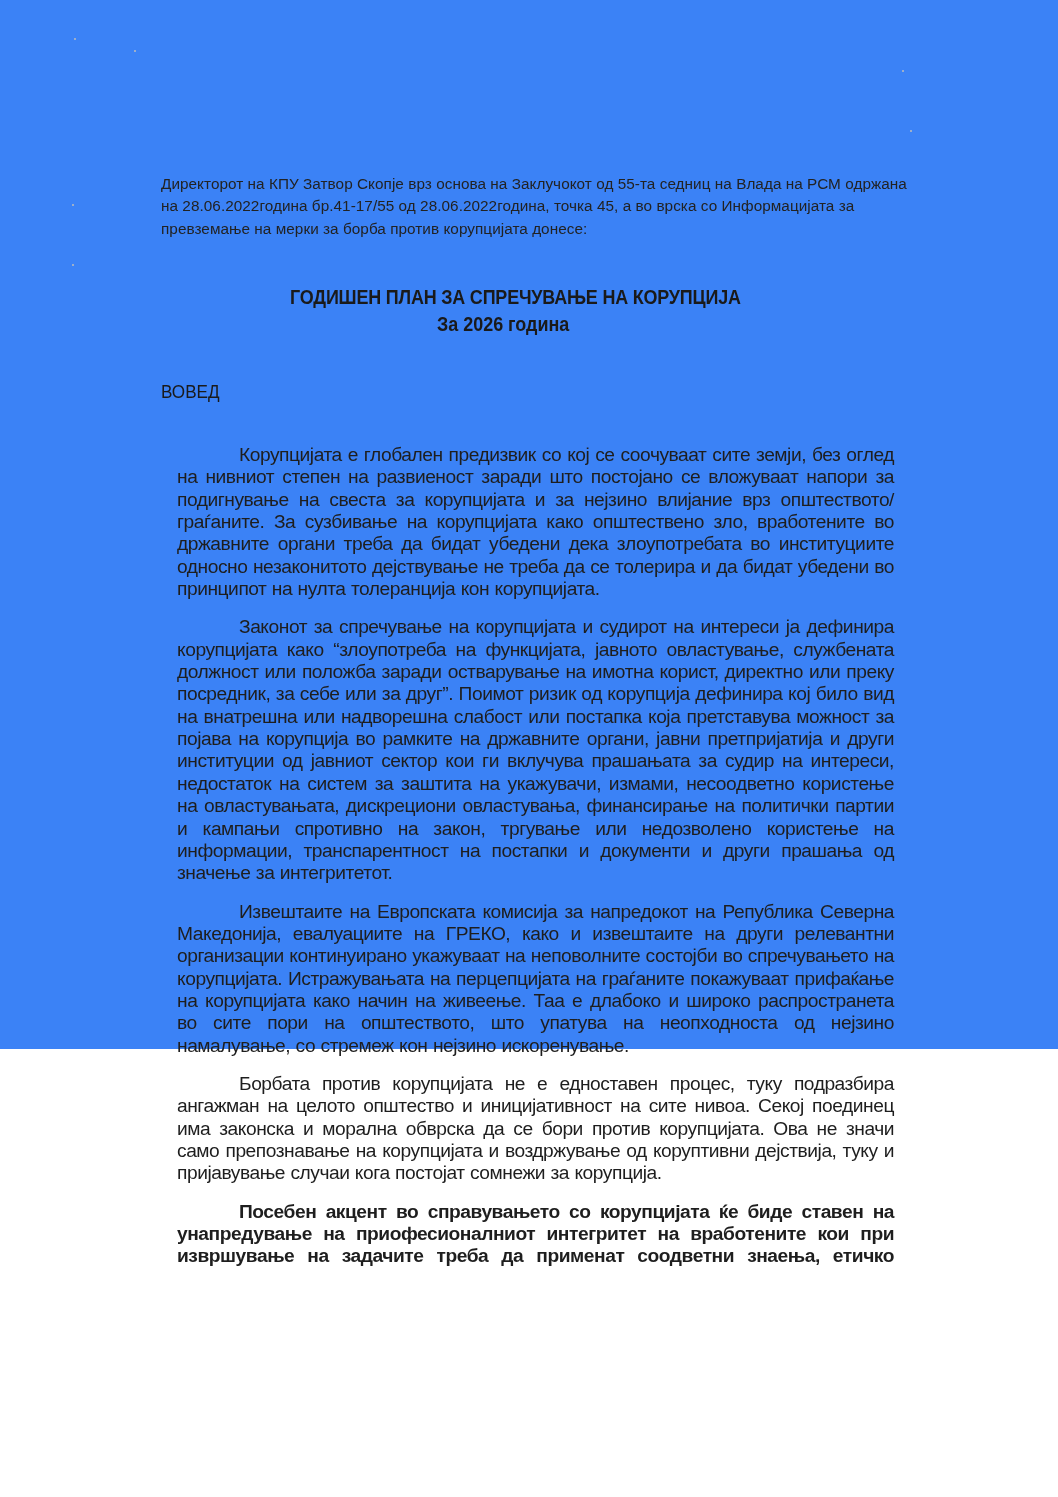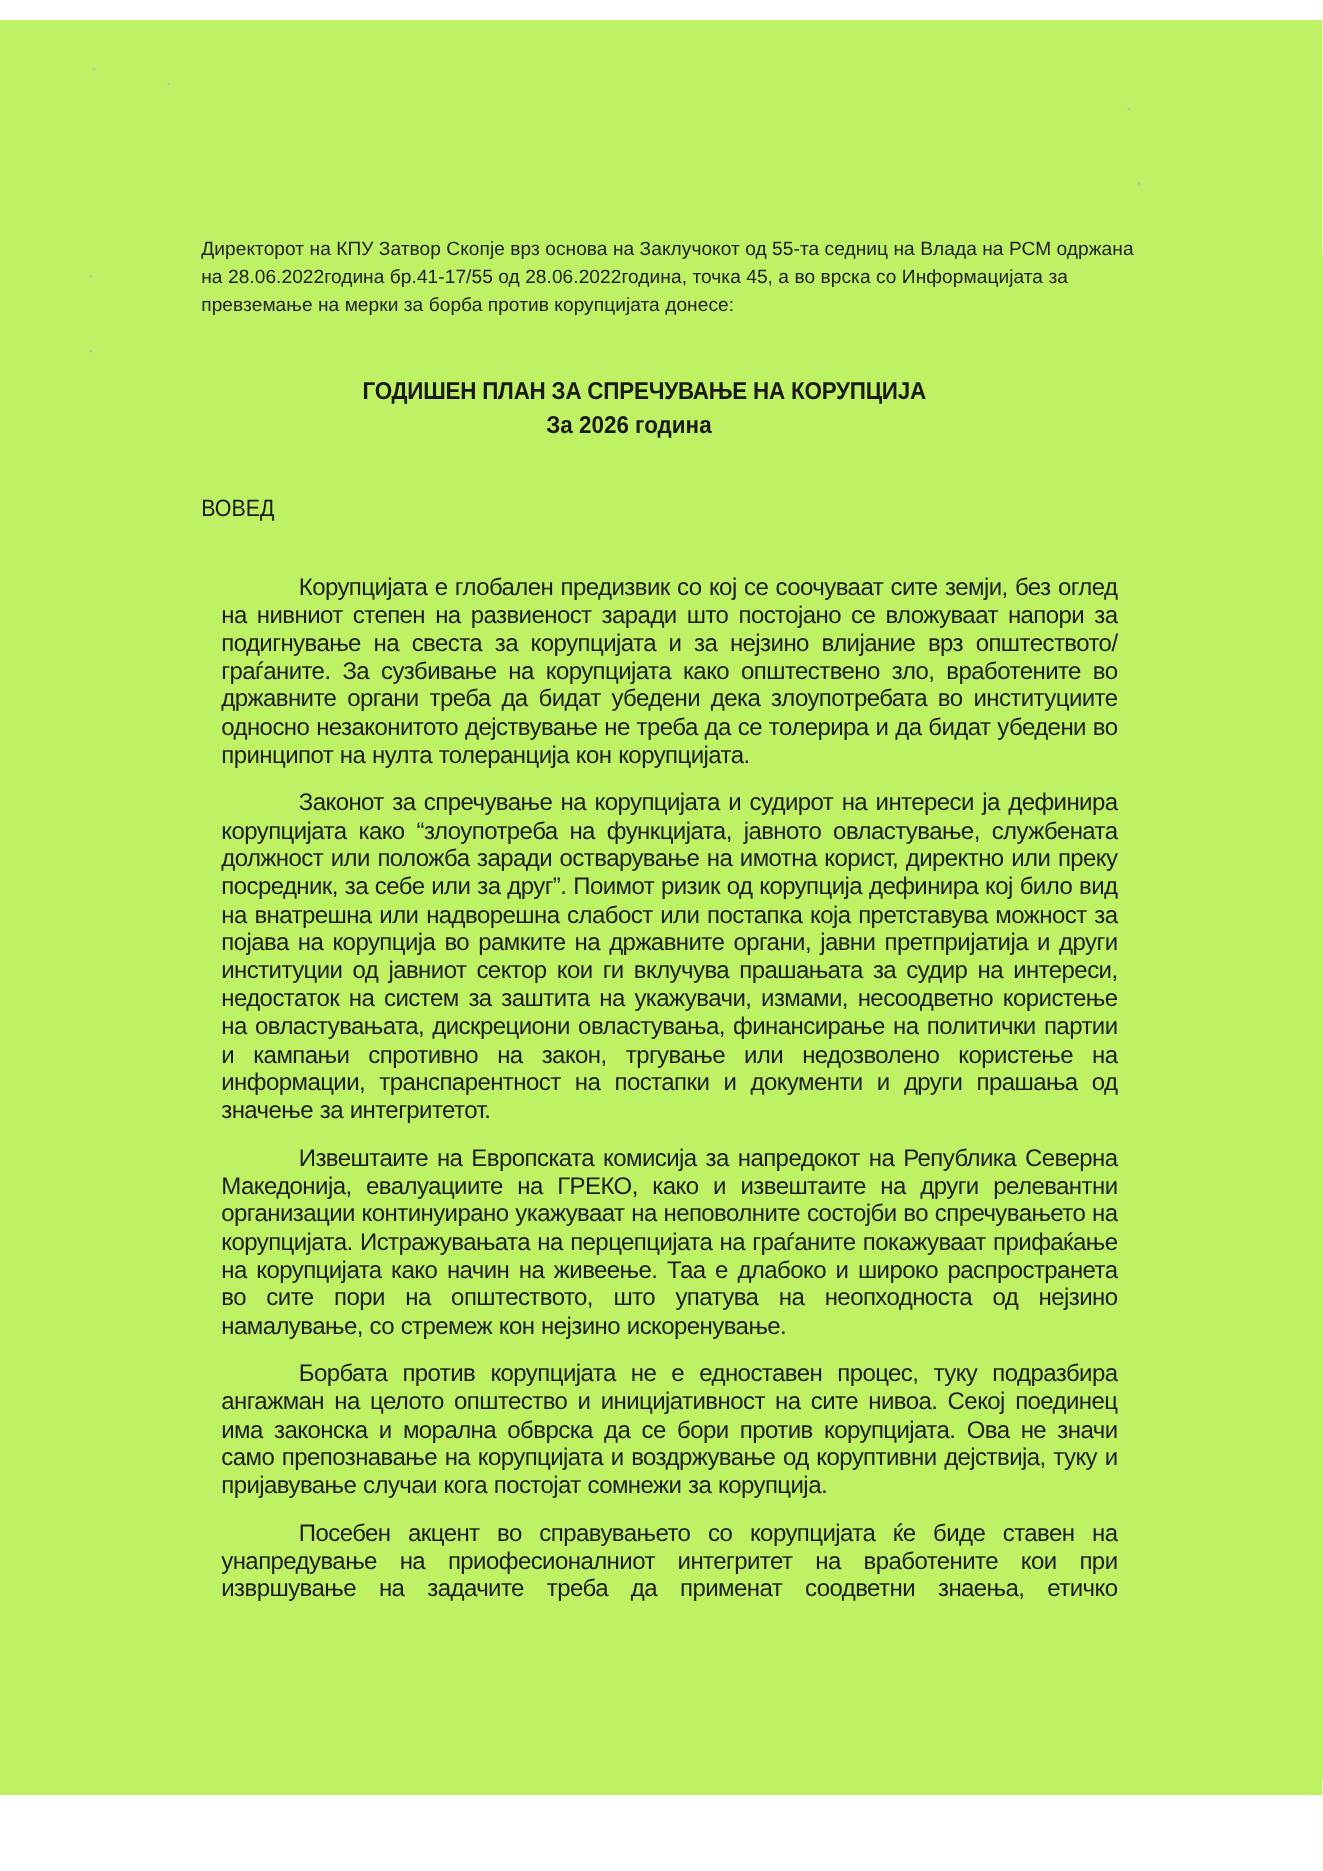--- a/index.html
+++ b/index.html
@@ -10,24 +10,24 @@
     body {
       width: 1058px;
       height: 1497px;
       position: relative;
       overflow: hidden;
       font-family: "Liberation Sans", sans-serif;
       color: #1a1a1a;
     }
     .page {
       position: absolute;
-      left: 0; top: 16px;
+      left: 0; top: 0;
       width: 1058px;
-      height: 1420px;
-      background: #bef264;
+      height: 1049px;
+      background: #3b82f6;
     }
     .speck {
       position: absolute;
       width: 2px; height: 2px;
       background: #bdbdbd;
       border-radius: 1px;
     }
     .intro {
       position: absolute;
       left: 161px;
@@ -116,15 +116,15 @@
     <div class="title-line2">За 2026 година</div>
   </div>
 
   <div class="section-heading">ВОВЕД</div>
 
   <div class="body-text">
     <p>Корупцијата е глобален предизвик со кој се соочуваат сите земји, без оглед на нивниот степен на развиеност заради што постојано се вложуваат напори за подигнување на свеста за корупцијата и за нејзино влијание врз општеството/граѓаните. За сузбивање на корупцијата како општествено зло, вработените во државните органи треба да бидат убедени дека злоупотребата во институциите односно незаконитото дејствување не треба да се толерира и да бидат убедени во принципот на нулта толеранција кон корупцијата.</p>
     <p>Законот за спречување на корупцијата и судирот на интереси ја дефинира корупцијата како “злоупотреба на функцијата, јавното овластување, службената должност или положба заради остварување на имотна корист, директно или преку посредник, за себе или за друг”. Поимот ризик од корупција дефинира кој било вид на внатрешна или надворешна слабост или постапка која претставува можност за појава на корупција во рамките на државните органи, јавни претпријатија и други институции од јавниот сектор кои ги вклучува прашањата за судир на интереси, недостаток на систем за заштита на укажувачи, измами, несоодветно користење на овластувањата, дискрециони овластувања, финансирање на политички партии и кампањи спротивно на закон, тргување или недозволено користење на информации, транспарентност на постапки и документи и други прашања од значење за интегритетот.</p>
     <p>Извештаите на Европската комисија за напредокот на Република Северна Македонија, евалуациите на ГРЕКО, како и извештаите на други релевантни организации континуирано укажуваат на неповолните состојби во спречувањето на корупцијата. Истражувањата на перцепцијата на граѓаните покажуваат прифаќање на корупцијата како начин на живеење. Таа е длабоко и широко распространета во сите пори на општеството, што упатува на неопходноста од нејзино намалување, со стремеж кон нејзино искоренување.</p>
     <p>Борбата против корупцијата не е едноставен процес, туку подразбира ангажман на целото општество и иницијативност на сите нивоа. Секој поединец има законска и морална обврска да се бори против корупцијата. Ова не значи само препознавање на корупцијата и воздржување од коруптивни дејствија, туку и пријавување случаи кога постојат сомнежи за корупција.</p>
-    <p style="text-align:justify;text-align-last:justify;">Посебен акцент во справувањето со корупцијата ќе биде ставен на унапредување на приофесионалниот интегритет на вработените кои при извршување на задачите треба да применат соодветни знаења, етичко</p>
+    <p style="text-align:justify;text-align-last:justify;font-weight:bold;">Посебен акцент во справувањето со корупцијата ќе биде ставен на унапредување на приофесионалниот интегритет на вработените кои при извршување на задачите треба да применат соодветни знаења, етичко</p>
   </div>
 </div>
 
 </body></html>

